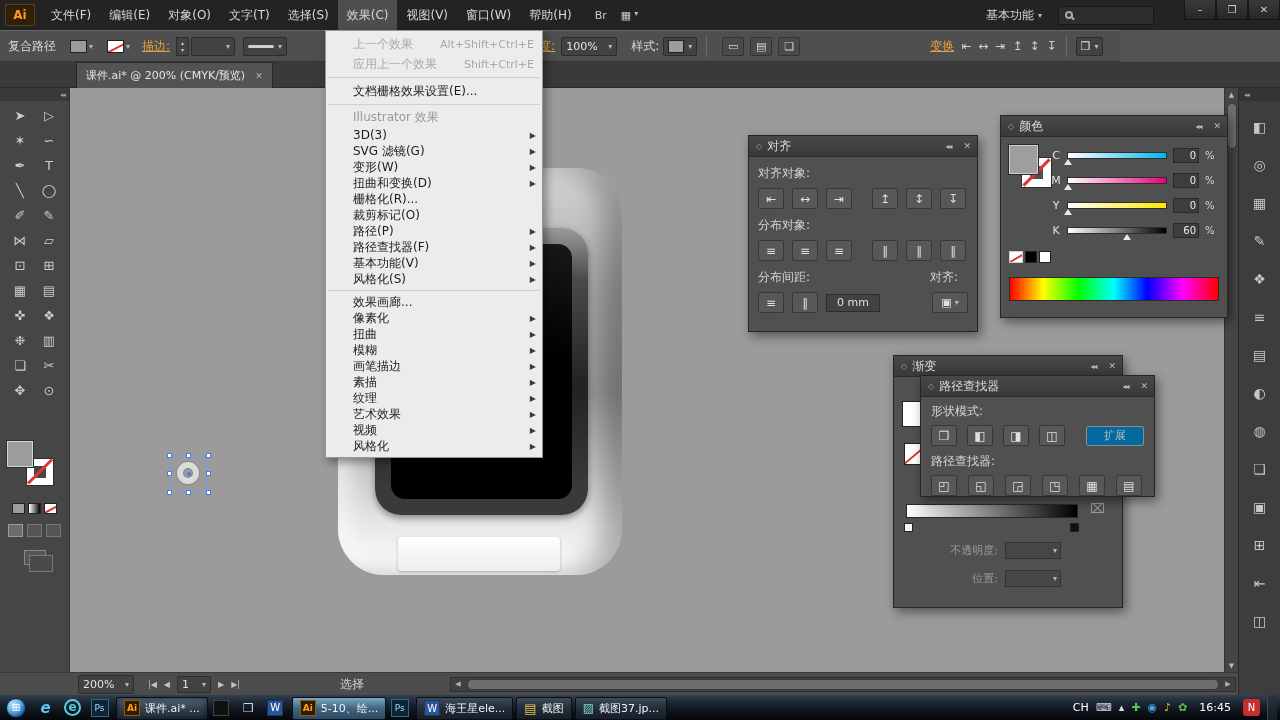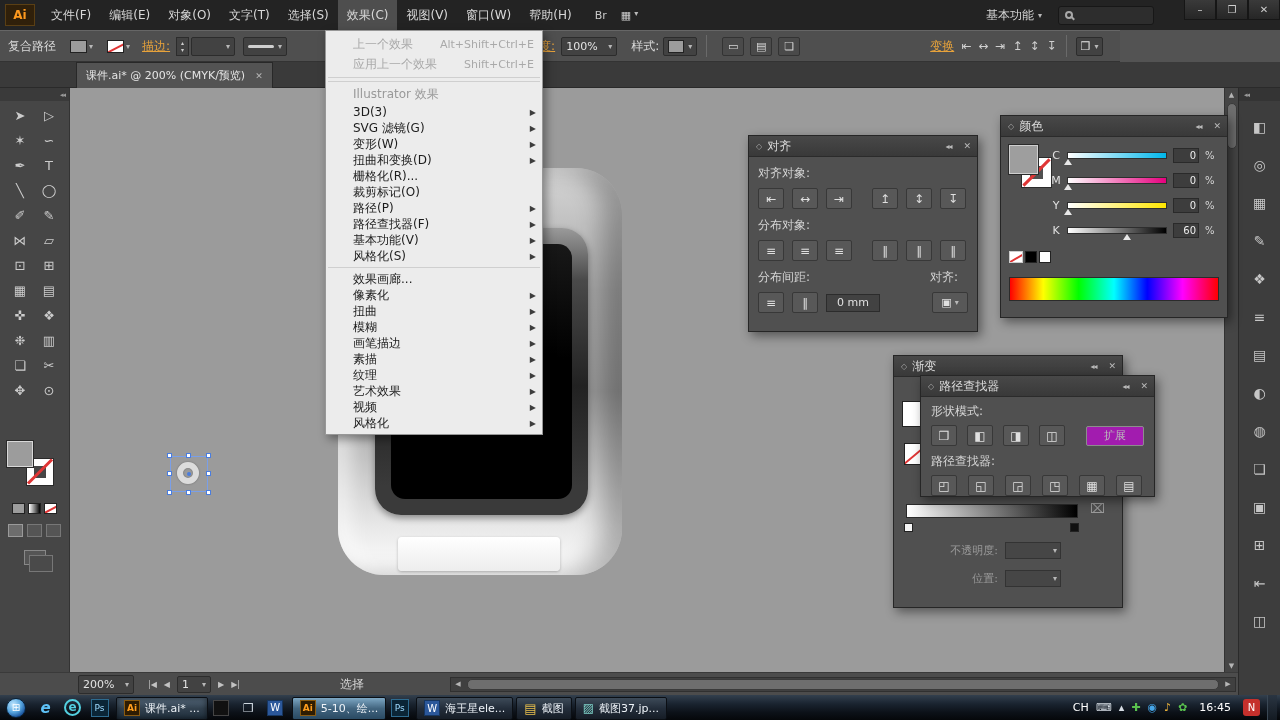--- a/index.html
+++ b/index.html
@@ -149,21 +149,21 @@
   .gtrash{position:absolute;left:196px;top:124px;color:#9a9a9a;font-size:13px}
   .gdim-row{position:absolute;left:0;width:100%;display:flex;align-items:center}
   .gdim-row.r1{top:165px}.gdim-row.r2{top:193px}
   .glab{width:104px;text-align:right;color:#9a9a9a;font-size:11px}
   .gcombo{width:56px;height:17px;background:#464646;border:1px solid #333;margin-left:7px;display:flex;align-items:center;justify-content:flex-end;padding:0 3px;color:#7e7e7e}
   #panel-pathfinder{left:920px;top:375px;width:235px;height:122px;z-index:6}
   .pf-body{padding:6px 10px 0}
   .pf-row{display:flex;align-items:center;margin-top:5px}
   .pf-row .pbtn{margin-right:10px}
   .pf-row2 .pbtn{margin-right:11px}
-  .expandbtn{margin-left:auto;width:58px;height:20px;border:1px solid #8c8c8c;border-radius:2px;color:#b9b9b9;font-size:11px;display:flex;align-items:center;justify-content:center;background:#a21caf}
+  .expandbtn{margin-left:auto;width:58px;height:20px;border:1px solid #8c8c8c;border-radius:2px;color:#b9b9b9;font-size:11px;display:flex;align-items:center;justify-content:center;background:#0369a1}
   .pf-lab2{margin-top:7px}
   
   #effects-menu{position:absolute;left:325px;top:30px;width:218px;background:#ececec;border:1px solid #979797;box-shadow:3px 4px 9px rgba(0,0,0,.4);z-index:100;padding:3px 0;color:#1c1c1c;font-size:12px}
   .mi{display:flex;align-items:center;height:16px;padding:0 8px 0 27px;white-space:nowrap}
   .mi .lab{flex:1}
   .mi .sc{color:#8b8b8b;font-size:11px;margin-left:10px}
   .mi .sub{font-size:8px;color:#3d3d3d;margin-right:-2px}
   .mi.tall{height:20px}
   .mi.header{height:19px}
   .mi.disabled .lab,.mi.disabled .sc{color:#a9a9a9}
@@ -566,20 +566,23 @@
 <div id="effects-menu">
   <div class="mi tall disabled">
       <span class="lab">上一个效果</span>
       <span class="sc">Alt+Shift+Ctrl+E</span>
     </div>
   <div class="mi tall disabled">
       <span class="lab">应用上一个效果</span>
       <span class="sc">Shift+Ctrl+E</span>
     </div>
   <div class="msep"></div>
+  <div class="mi tall">
+      <span class="lab">文档栅格效果设置(E)...</span>
+    </div>
   <div class="msep"></div>
   <div class="mi header">
       <span class="lab">Illustrator 效果</span>
     </div>
   <div class="mi">
       <span class="lab">3D(3)</span>
       <span class="sub">▶</span>
     </div>
   <div class="mi">
       <span class="lab">SVG 滤镜(G)</span>

